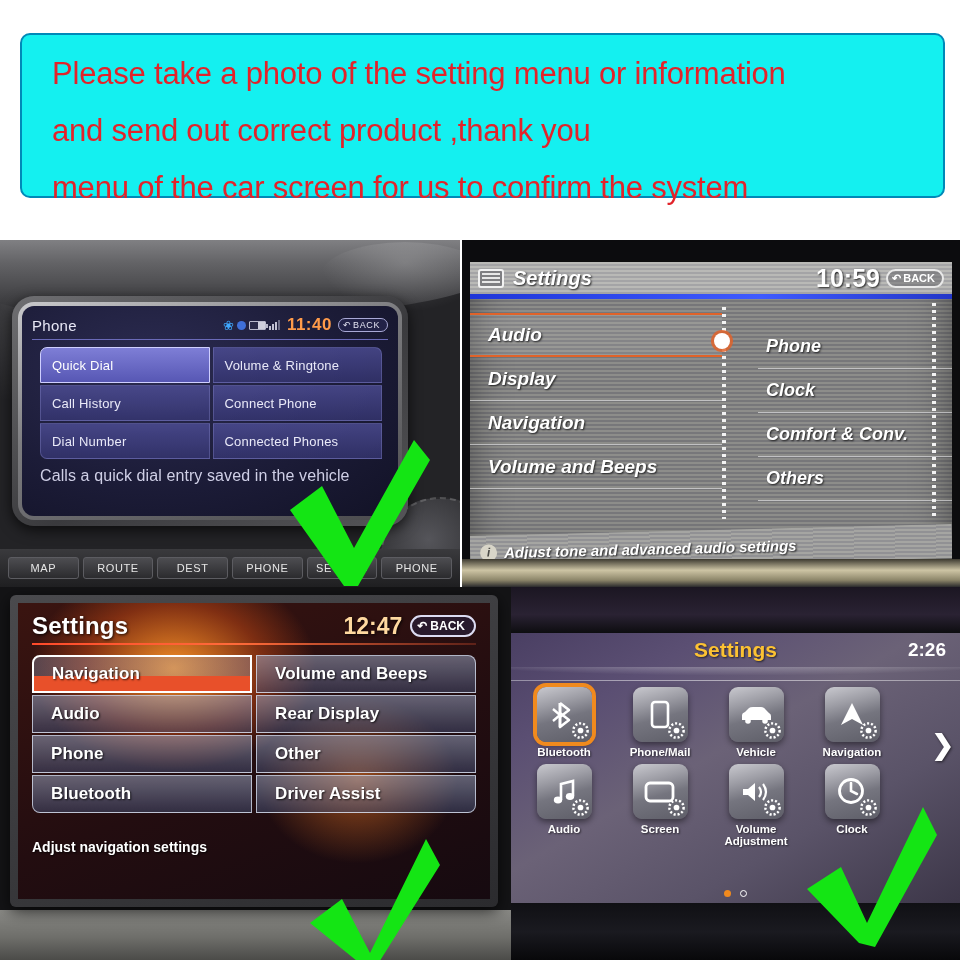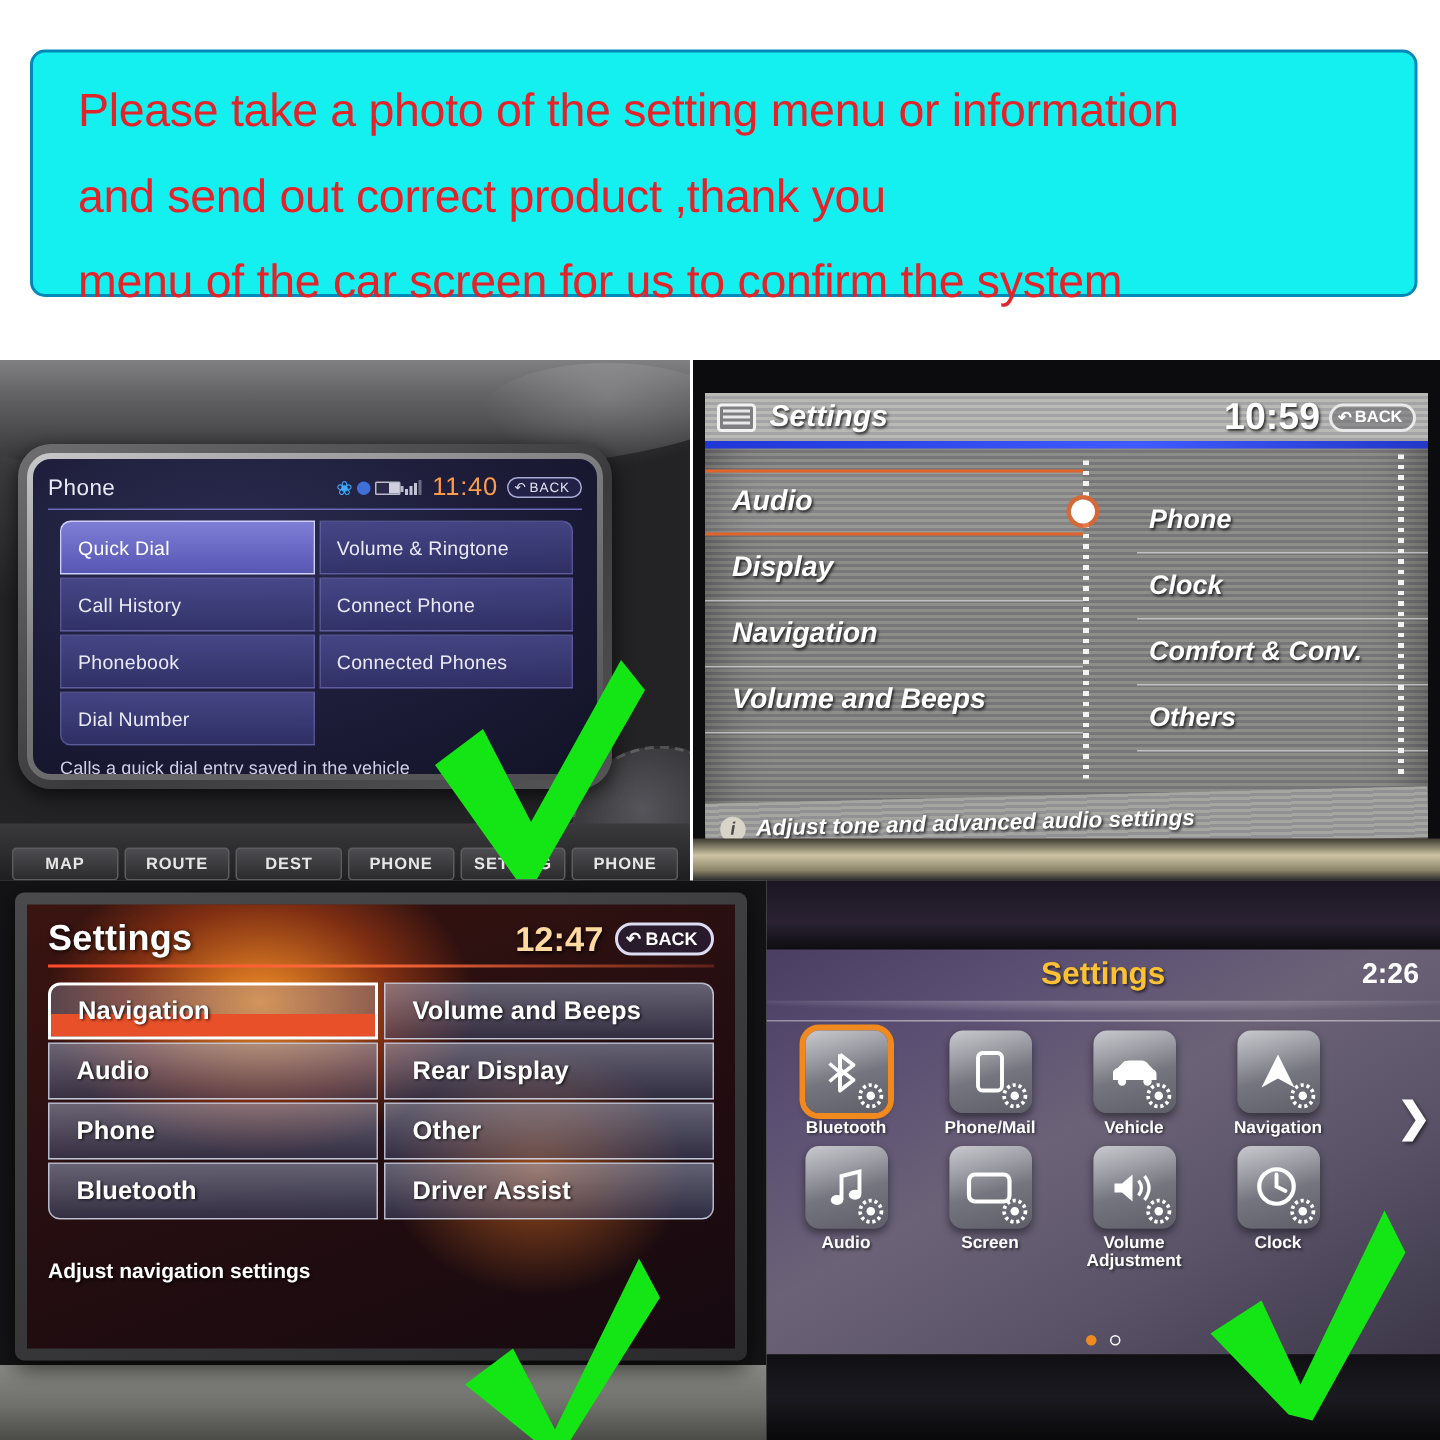--- a/index.html
+++ b/index.html
@@ -90,21 +90,21 @@
   .ico-bt2 { width:9px;height:9px;border-radius:50%;background:#3f6fd8;display:inline-block;}
   .ico-batt {
     width:17px;height:9px;border:1px solid #b9b9cc;border-radius:1px;position:relative;
     background: linear-gradient(90deg,#2a2a48 0 55%, #cfcfdd 55% 100%);
   }
   .ico-batt:after{content:"";position:absolute;right:-3px;top:2px;width:2px;height:4px;background:#b9b9cc;}
   .ico-sig { display:flex; align-items:flex-end; gap:1px; height:10px; }
   .ico-sig i { width:2px; background:#c3c3d4; display:block; }
   .ico-sig i:nth-child(1){height:4px}.ico-sig i:nth-child(2){height:6px}
   .ico-sig i:nth-child(3){height:8px}.ico-sig i:nth-child(4){height:10px;background:#6b6b85}
-  .tl-time { color:#ff9b4a; font-size:17px; font-weight:400; margin:0 3px 0 4px; letter-spacing:.5px;}
+  .tl-time { color:#ff9b4a; font-size:17px; font-weight:700; margin:0 3px 0 4px; letter-spacing:.5px;}
   .tl-back {
     border:1px solid #a9a9d6; border-radius:9px; color:#e3e3f2;
     font-size:9px; letter-spacing:.6px; padding:1px 7px 1px 4px; display:flex; align-items:center; gap:2px;
     background: rgba(40,40,85,.6);
   }
   .tl-hrule{ height:1px; background:#6a6ab8; margin:3px 0 7px 0; }
   .tl-grid{ display:flex; gap:3px; padding:0 6px 0 8px; }
   .tl-col{ flex:1; display:flex; flex-direction:column; gap:2px; }
   .tl-item{
     height:36px; display:flex; align-items:center; padding-left:11px;
@@ -114,25 +114,25 @@
   }
   .tl-col1 .tl-item:first-child { border-radius:7px 0 0 0; }
   .tl-col1 .tl-item:last-child  { border-radius:0 0 0 7px; }
   .tl-col2 .tl-item:first-child { border-radius:0 7px 0 0; }
   .tl-item.sel{
     background: linear-gradient(180deg,#7e7ed6,#5757b4);
     border:1px solid #cfcfff;
     border-radius:7px;
     color:#ffffff;
   }
-  .tl-caption{ color:#cfcfe6; font-size:12px; padding:8px 0 0 8px; letter-spacing:.1px;}
+  .tl-caption{ color:#cfcfe6; font-size:16px; padding:8px 0 0 8px; letter-spacing:.1px;}
   .tl-btnbar{
     position:absolute; left:0; bottom:0; width:460px; height:38px;
     background: linear-gradient(180deg,#3a3a3d,#1f1f21);
-    display:flex; align-items:flex-start; gap:4px; padding:16px 8px;font-weight:bold;
+    display:flex; align-items:center; gap:4px; padding:4px 8px;
   }
   .tl-btn{
     flex:1; height:22px; border-radius:3px;
     background: linear-gradient(180deg,#4d4d51,#2b2b2e);
     border:1px solid #5c5c61;
     color:#e6e6e6; font-size:11px; letter-spacing:.6px;
     display:flex; align-items:center; justify-content:center;
   }
   .tl-knob{
     position:absolute; right:-40px; bottom:-30px; width:120px;height:120px;border-radius:50%;
@@ -341,21 +341,20 @@
                 <span>BACK</span>
               </span>
             </div>
           </div>
           <div class="tl-hrule"></div>
 
           <div class="tl-grid">
             <div class="tl-col tl-col1">
               <div class="tl-item sel">Quick Dial</div>
               <div class="tl-item">Call History</div>
-              <div class="tl-item">Phonebook</div>
               <div class="tl-item">Dial Number</div>
             </div>
             <div class="tl-col tl-col2">
               <div class="tl-item">Volume &amp; Ringtone</div>
               <div class="tl-item">Connect Phone</div>
               <div class="tl-item">Connected Phones</div>
             </div>
           </div>
 
           <div class="tl-caption">Calls a quick dial entry saved in the vehicle</div>

